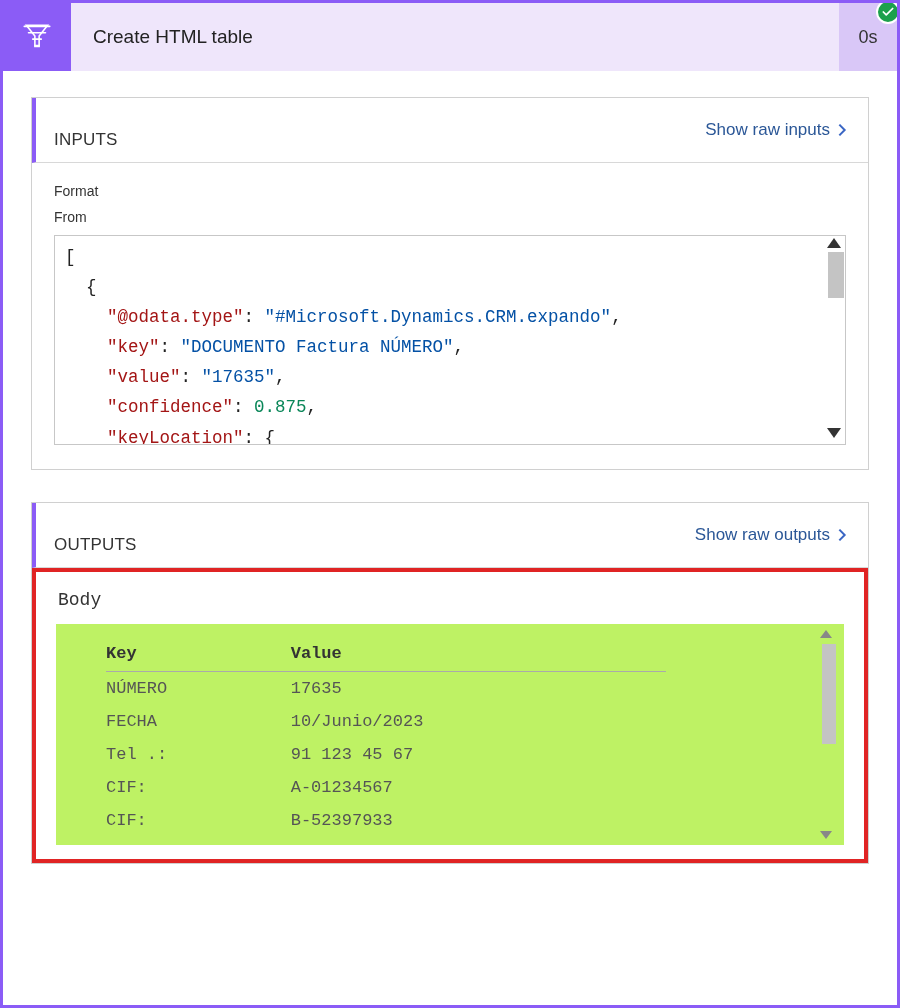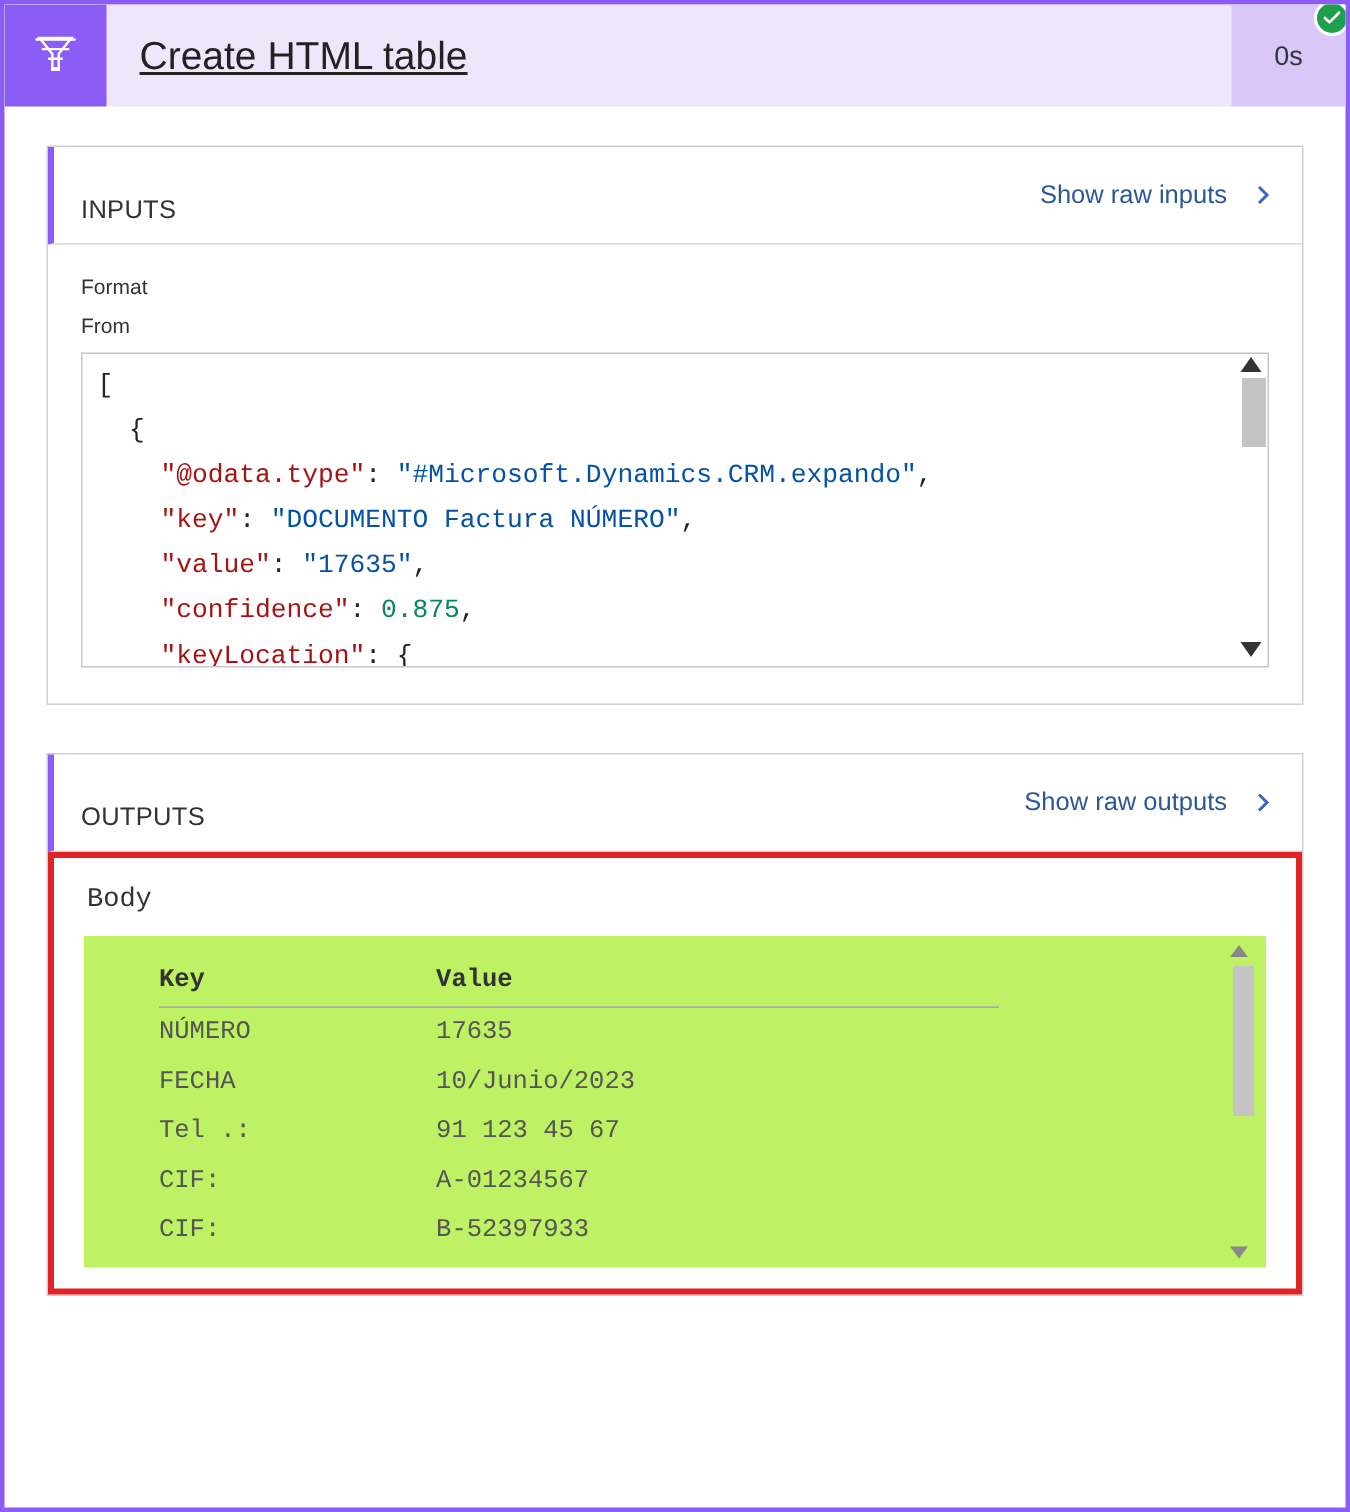--- a/index.html
+++ b/index.html
@@ -35,26 +35,25 @@
     display: flex;
     align-items: center;
     justify-content: center;
   }
   .header-icon svg { width:34px; height:34px; stroke:#fff; fill:none; stroke-width:1.5; }
   .header-title {
     flex: 1;
     display: flex;
     align-items: center;
     padding-left: 22px;
-    font-size: 26px;
+    font-size: 19px;
     color: #222;
-    text-decoration: underline;
   }
   .header-time {
-    width: 76px;
+    width: 58px;
     background: #d9c7f7;
     display:flex; align-items:center; justify-content:center;
     font-size: 18px;
     color:#333;
   }
   .content {
     padding: 26px 28px;
   }
   .panel {
     border: 1px solid #d0d0d0;
@@ -73,21 +72,21 @@
     letter-spacing: .2px;
     color:#333;
     margin-top:20px;
   }
   .raw-link {
     display:flex;
     align-items:center;
     color:#2b5797;
     font-size:17px;
     cursor:pointer;
-    gap:16px;
+    gap:4px;
   }
   .raw-link svg { width:16px; height:16px; fill:none; stroke:#3a66c4; stroke-width:3; }
   .panel-body { padding: 20px 22px 24px 22px; }
   .field-label {
     font-size: 14px;
     color:#333;
     margin-bottom: 10px;
   }
   .text-box {
     border:1px solid #c7c7c7;

